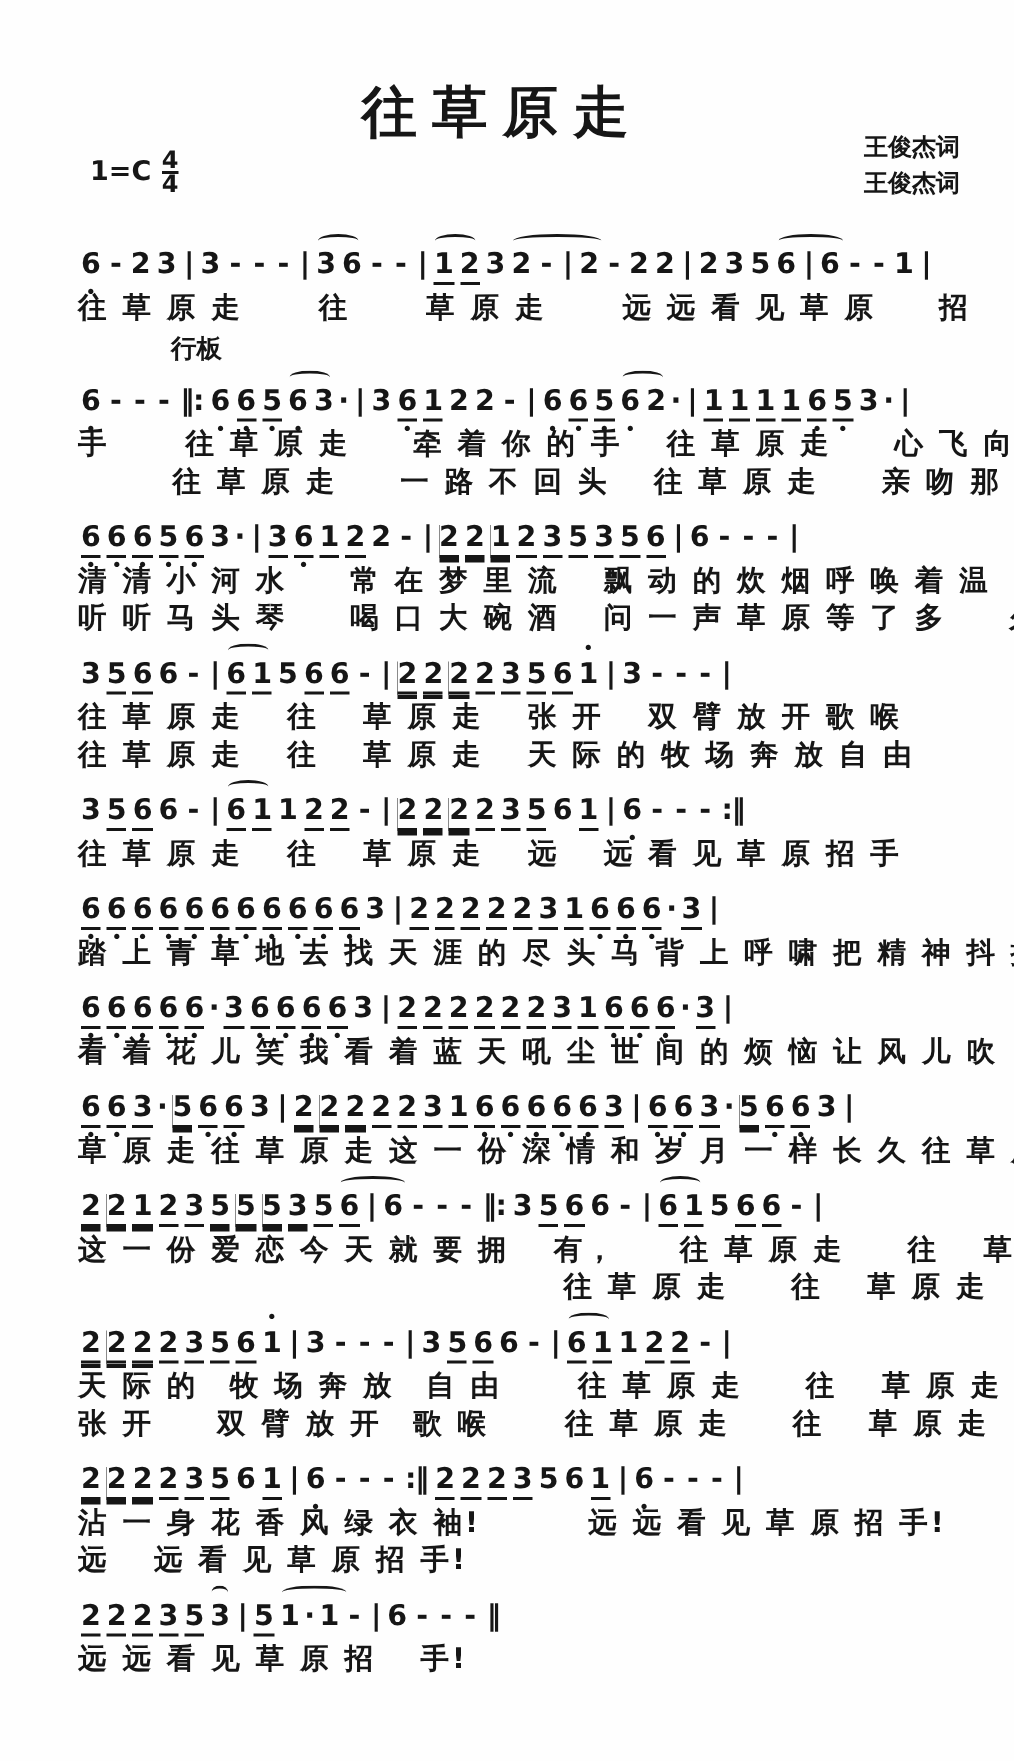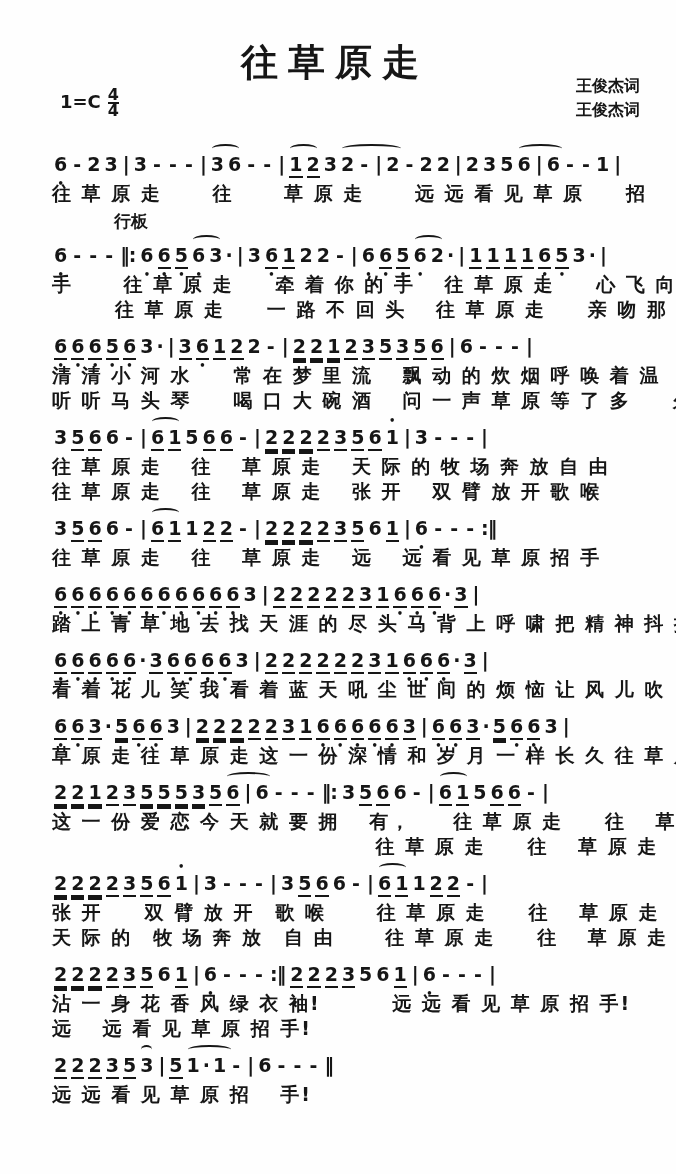--- a/index.html
+++ b/index.html
@@ -1,19 +1,19 @@
 <!DOCTYPE html>
 <html><head>
 <meta charset="utf-8">
 <style>
   html,body{margin:0;padding:0;background:#fff;}
   body{width:676px;height:1174px;overflow:hidden;color:#161616;
        font-family:"DejaVu Sans","Liberation Sans",sans-serif;}
   .page{position:relative;width:676px;height:1174px;background:#fefefe;box-sizing:border-box;
-        padding:12px 18px 0 52px;}
+        padding:24px 18px 0 52px;}
   
   .hdr{position:relative;height:128px;}
   .title{position:absolute;left:0;right:40px;top:26px;text-align:center;
          font-family:"DejaVu Serif","Liberation Serif",serif;
          font-size:37px;font-weight:bold;letter-spacing:10px;}
   .credits{position:absolute;right:18px;top:62px;text-align:center;
            font-size:16px;font-weight:bold;line-height:24px;}
   .keysig{position:absolute;left:8px;top:76px;font-size:18px;font-weight:bold;}
   .timesig{display:inline-block;vertical-align:middle;text-align:center;
            font-size:16px;font-weight:bold;line-height:14px;margin-left:7px;}
@@ -62,22 +62,22 @@
         <div class="lyr">手　　 往 草 原 走　　牵 着 你 的 手　 往 草 原 走　　心 飞 向 毡 房 门 口</div>
         <div class="lyr">　　　往 草 原 走　　一 路 不 回 头　 往 草 原 走　　亲 吻 那 一 片 绿 洲</div>
       </div>
       <div class="system">
         <div class="notes-row"><span class="note u1">6<i class="lo">•</i></span><span class="note u1">6<i class="lo">•</i></span><span class="note u1">6<i class="lo">•</i></span><span class="note u1">5<i class="lo">•</i></span><span class="note u1">6<i class="lo">•</i></span><span class="note">3</span><span class="note aug">·</span><span class="bar">|</span><span class="note u1">3</span><span class="note u1">6<i class="lo">•</i></span><span class="note u1">1</span><span class="note u1">2</span><span class="note">2</span><span class="note">-</span><span class="bar">|</span><span class="note u2">2</span><span class="note u2">2</span><span class="note u2">1</span><span class="note u1">2</span><span class="note u1">3</span><span class="note u1">5</span><span class="note u1">3</span><span class="note u1">5</span><span class="note u1">6</span><span class="bar">|</span><span class="note">6</span><span class="note">-</span><span class="note">-</span><span class="note">-</span><span class="bar">|</span></div>
         <div class="lyr">清 清 小 河 水　　常 在 梦 里 流　 飘 动 的 炊 烟 呼 唤 着 温　 柔</div>
         <div class="lyr">听 听 马 头 琴　　喝 口 大 碗 酒　 问 一 声 草 原 等 了 多　　久</div>
       </div>
       <div class="system">
         <div class="notes-row"><span class="note">3</span><span class="note u1">5</span><span class="note u1">6</span><span class="note">6</span><span class="note">-</span><span class="bar">|</span><span class="note u1">6<i class="arc" style="width: 27px;"></i></span><span class="note u1">1</span><span class="note">5</span><span class="note u1">6</span><span class="note u1">6</span><span class="note">-</span><span class="bar">|</span><span class="note u2">2</span><span class="note u2">2</span><span class="note u2">2</span><span class="note u1">2</span><span class="note u1">3</span><span class="note u1">5</span><span class="note u1">6</span><span class="note">1<i class="hi">•</i></span><span class="bar">|</span><span class="note">3</span><span class="note">-</span><span class="note">-</span><span class="note">-</span><span class="bar">|</span></div>
+        <div class="lyr">往 草 原 走　 往　 草 原 走　 张 开　 双 臂 放 开 歌 喉</div>
         <div class="lyr">往 草 原 走　 往　 草 原 走　 天 际 的 牧 场 奔 放 自 由</div>
-        <div class="lyr">往 草 原 走　 往　 草 原 走　 张 开　 双 臂 放 开 歌 喉</div>
       </div>
       <div class="system">
         <div class="notes-row"><span class="note">3</span><span class="note u1">5</span><span class="note u1">6</span><span class="note">6</span><span class="note">-</span><span class="bar">|</span><span class="note u1">6<i class="arc" style="width: 27px;"></i></span><span class="note u1">1</span><span class="note">1</span><span class="note u1">2</span><span class="note u1">2</span><span class="note">-</span><span class="bar">|</span><span class="note u2">2</span><span class="note u2">2</span><span class="note u2">2</span><span class="note u1">2</span><span class="note u1">3</span><span class="note u1">5</span><span class="note">6</span><span class="note u1">1</span><span class="bar">|</span><span class="note">6<i class="lo">•</i></span><span class="note">-</span><span class="note">-</span><span class="note">-</span><span class="bar">:‖</span></div>
         <div class="lyr">往 草 原 走　 往　 草 原 走　 远　 远 看 见 草 原 招 手</div>
       </div>
       <div class="system">
         <div class="notes-row"><span class="note u1">6<i class="lo">•</i></span><span class="note u1">6<i class="lo">•</i></span><span class="note u1">6<i class="lo">•</i></span><span class="note u1">6<i class="lo">•</i></span><span class="note u1">6<i class="lo">•</i></span><span class="note u1">6<i class="lo">•</i></span><span class="note u1">6<i class="lo">•</i></span><span class="note u1">6<i class="lo">•</i></span><span class="note u1">6<i class="lo">•</i></span><span class="note u1">6<i class="lo">•</i></span><span class="note u1">6<i class="lo">•</i></span><span class="note">3</span><span class="bar">|</span><span class="note u1">2</span><span class="note u1">2</span><span class="note u1">2</span><span class="note u1">2</span><span class="note u1">2</span><span class="note u1">3</span><span class="note u1">1</span><span class="note u1">6<i class="lo">•</i></span><span class="note u1">6<i class="lo">•</i></span><span class="note u1">6<i class="lo">•</i></span><span class="note aug">·</span><span class="note u1">3</span><span class="bar">|</span></div>
         <div class="lyr">踏 上 青 草 地 去 找 天 涯 的 尽 头 马 背 上 呼 啸 把 精 神 抖 擞 你</div>
       </div>
       <div class="system">
@@ -88,22 +88,22 @@
         <div class="notes-row"><span class="note u1">6<i class="lo">•</i></span><span class="note u1">6<i class="lo">•</i></span><span class="note u1">3</span><span class="note aug">·</span><span class="note u2">5</span><span class="note u1">6<i class="lo">•</i></span><span class="note u1">6<i class="lo">•</i></span><span class="note">3</span><span class="bar">|</span><span class="note u2">2</span><span class="note u2">2</span><span class="note u2">2</span><span class="note u1">2</span><span class="note u1">2</span><span class="note u1">3</span><span class="note u1">1</span><span class="note u1">6<i class="lo">•</i></span><span class="note u1">6<i class="lo">•</i></span><span class="note u1">6<i class="lo">•</i></span><span class="note u1">6<i class="lo">•</i></span><span class="note u1">6<i class="lo">•</i></span><span class="note u1">3</span><span class="bar">|</span><span class="note u1">6<i class="lo">•</i></span><span class="note u1">6<i class="lo">•</i></span><span class="note u1">3</span><span class="note aug">·</span><span class="note u2">5</span><span class="note u1">6<i class="lo">•</i></span><span class="note u1">6<i class="lo">•</i></span><span class="note">3</span><span class="bar">|</span></div>
         <div class="lyr">草 原 走 往 草 原 走 这 一 份 深 情 和 岁 月 一 样 长 久 往 草 原 走 往 草 原 走</div>
       </div>
       <div class="system">
         <div class="notes-row"><span class="note u2">2</span><span class="note u2">2</span><span class="note u2">1</span><span class="note u1">2</span><span class="note u1">3</span><span class="note u2">5</span><span class="note u2">5</span><span class="note u2">5</span><span class="note u2">3</span><span class="note u1">5</span><span class="note u1">6<i class="arc" style="width: 43px;"></i></span><span class="bar">|</span><span class="note">6</span><span class="note">-</span><span class="note">-</span><span class="note">-</span><span class="bar">‖:</span><span class="note">3</span><span class="note u1">5</span><span class="note u1">6</span><span class="note">6</span><span class="note">-</span><span class="bar">|</span><span class="note u1">6<i class="arc" style="width: 27px;"></i></span><span class="note u1">1</span><span class="note">5</span><span class="note u1">6</span><span class="note u1">6</span><span class="note">-</span><span class="bar">|</span></div>
         <div class="lyr">这 一 份 爱 恋 今 天 就 要 拥　 有，　　往 草 原 走　　往　 草 原 走</div>
         <div class="lyr">　　　　　　　　　　　　　　　 往 草 原 走　　往　 草 原 走</div>
       </div>
       <div class="system">
         <div class="notes-row"><span class="note u2">2</span><span class="note u2">2</span><span class="note u2">2</span><span class="note u1">2</span><span class="note u1">3</span><span class="note u1">5</span><span class="note u1">6</span><span class="note">1<i class="hi">•</i></span><span class="bar">|</span><span class="note">3</span><span class="note">-</span><span class="note">-</span><span class="note">-</span><span class="bar">|</span><span class="note">3</span><span class="note u1">5</span><span class="note u1">6</span><span class="note">6</span><span class="note">-</span><span class="bar">|</span><span class="note u1">6<i class="arc" style="width: 27px;"></i></span><span class="note u1">1</span><span class="note">1</span><span class="note u1">2</span><span class="note u1">2</span><span class="note">-</span><span class="bar">|</span></div>
+        <div class="lyr">天 际 的　牧 场 奔 放　自 由　　 往 草 原 走　　往　 草 原 走</div>
         <div class="lyr">张 开　　双 臂 放 开　歌 喉　　 往 草 原 走　　往　 草 原 走</div>
-        <div class="lyr">天 际 的　牧 场 奔 放　自 由　　 往 草 原 走　　往　 草 原 走</div>
       </div>
       <div class="system">
         <div class="notes-row"><span class="note u2">2</span><span class="note u2">2</span><span class="note u2">2</span><span class="note u1">2</span><span class="note u1">3</span><span class="note u1">5</span><span class="note">6</span><span class="note u1">1</span><span class="bar">|</span><span class="note">6<i class="lo">•</i></span><span class="note">-</span><span class="note">-</span><span class="note">-</span><span class="bar">:‖</span><span class="note u1">2</span><span class="note u1">2</span><span class="note u1">2</span><span class="note u1">3</span><span class="note">5</span><span class="note">6</span><span class="note u1">1</span><span class="bar">|</span><span class="note">6<i class="lo">•</i></span><span class="note">-</span><span class="note">-</span><span class="note">-</span><span class="bar">|</span></div>
         <div class="lyr">沾 一 身 花 香 风 绿 衣 袖!　　　 远 远 看 见 草 原 招 手!</div>
         <div class="lyr">远　 远 看 见 草 原 招 手!</div>
       </div>
       <div class="system">
         <div class="notes-row"><span class="note u1">2</span><span class="note u1">2</span><span class="note u1">2</span><span class="note u1">3</span><span class="note u1">5</span><span class="note">3<i class="arc" style="width: 11px;"></i></span><span class="bar">|</span><span class="note u1">5</span><span class="note">1<i class="arc" style="width: 43px;"></i></span><span class="note aug">·</span><span class="note">1</span><span class="note">-</span><span class="bar">|</span><span class="note">6</span><span class="note">-</span><span class="note">-</span><span class="note">-</span><span class="bar">‖</span></div>
         <div class="lyr">远 远 看 见 草 原 招　 手!</div>
       </div>

